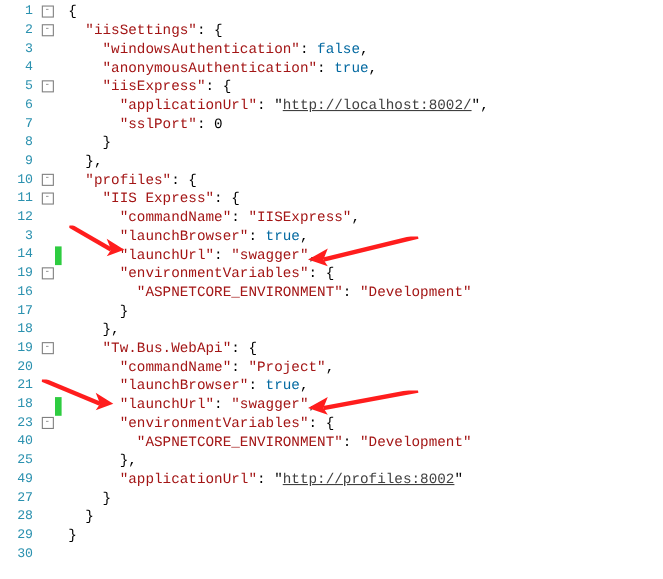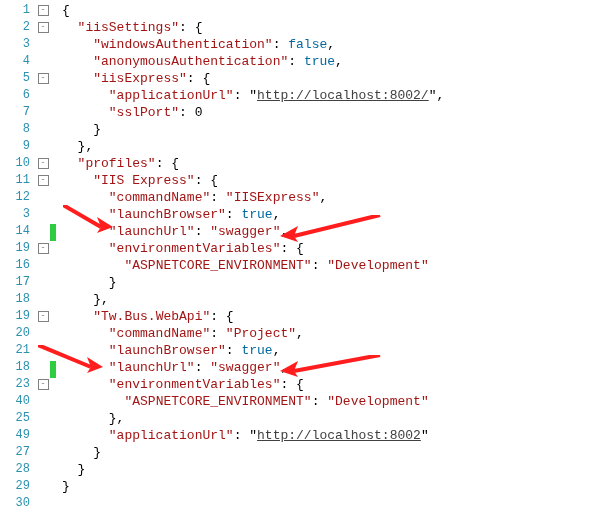--- a/index.html
+++ b/index.html
@@ -199,21 +199,21 @@
       <div class="line"><span>        </span><span class="k">"ASPNETCORE_ENVIRONMENT"</span><span class="p">: </span><span class="s">"Development"</span></div>
       <div class="line"><span>      </span><span class="p">}</span></div>
       <div class="line"><span>    </span><span class="p">},</span></div>
       <div class="line"><span>    </span><span class="k">"Tw.Bus.WebApi"</span><span class="p">: {</span></div>
       <div class="line"><span>      </span><span class="k">"commandName"</span><span class="p">: </span><span class="s">"Project"</span><span class="p">,</span></div>
       <div class="line"><span>      </span><span class="k">"launchBrowser"</span><span class="p">: </span><span class="b">true</span><span class="p">,</span></div>
       <div class="line"><span>      </span><span class="k">"launchUrl"</span><span class="p">: </span><span class="s">"swagger"</span><span class="p">,</span></div>
       <div class="line"><span>      </span><span class="k">"environmentVariables"</span><span class="p">: {</span></div>
       <div class="line"><span>        </span><span class="k">"ASPNETCORE_ENVIRONMENT"</span><span class="p">: </span><span class="s">"Development"</span></div>
       <div class="line"><span>      </span><span class="p">},</span></div>
-      <div class="line"><span>      </span><span class="k">"applicationUrl"</span><span class="p">: "</span><span class="url">http://localhost:8002</span><span class="p">"</span></div>
+      <div class="line"><span>      </span><span class="k">"applicationUrl"</span><span class="p">: "</span><span class="url">http://profiles:8002</span><span class="p">"</span></div>
       <div class="line"><span>    </span><span class="p">}</span></div>
       <div class="line"><span>  </span><span class="p">}</span></div>
       <div class="line"><span></span><span class="p">}</span></div>
       <div class="line"><span></span></div>
     </div>
 
   <div id="arrows">
       <div class="arrow" style="top: 205px; left: 63px;">
         <svg width="56" height="36">
     <path d="M0,0 L38,22" stroke="#ff1d1d" stroke-width="4" fill="none"></path>

